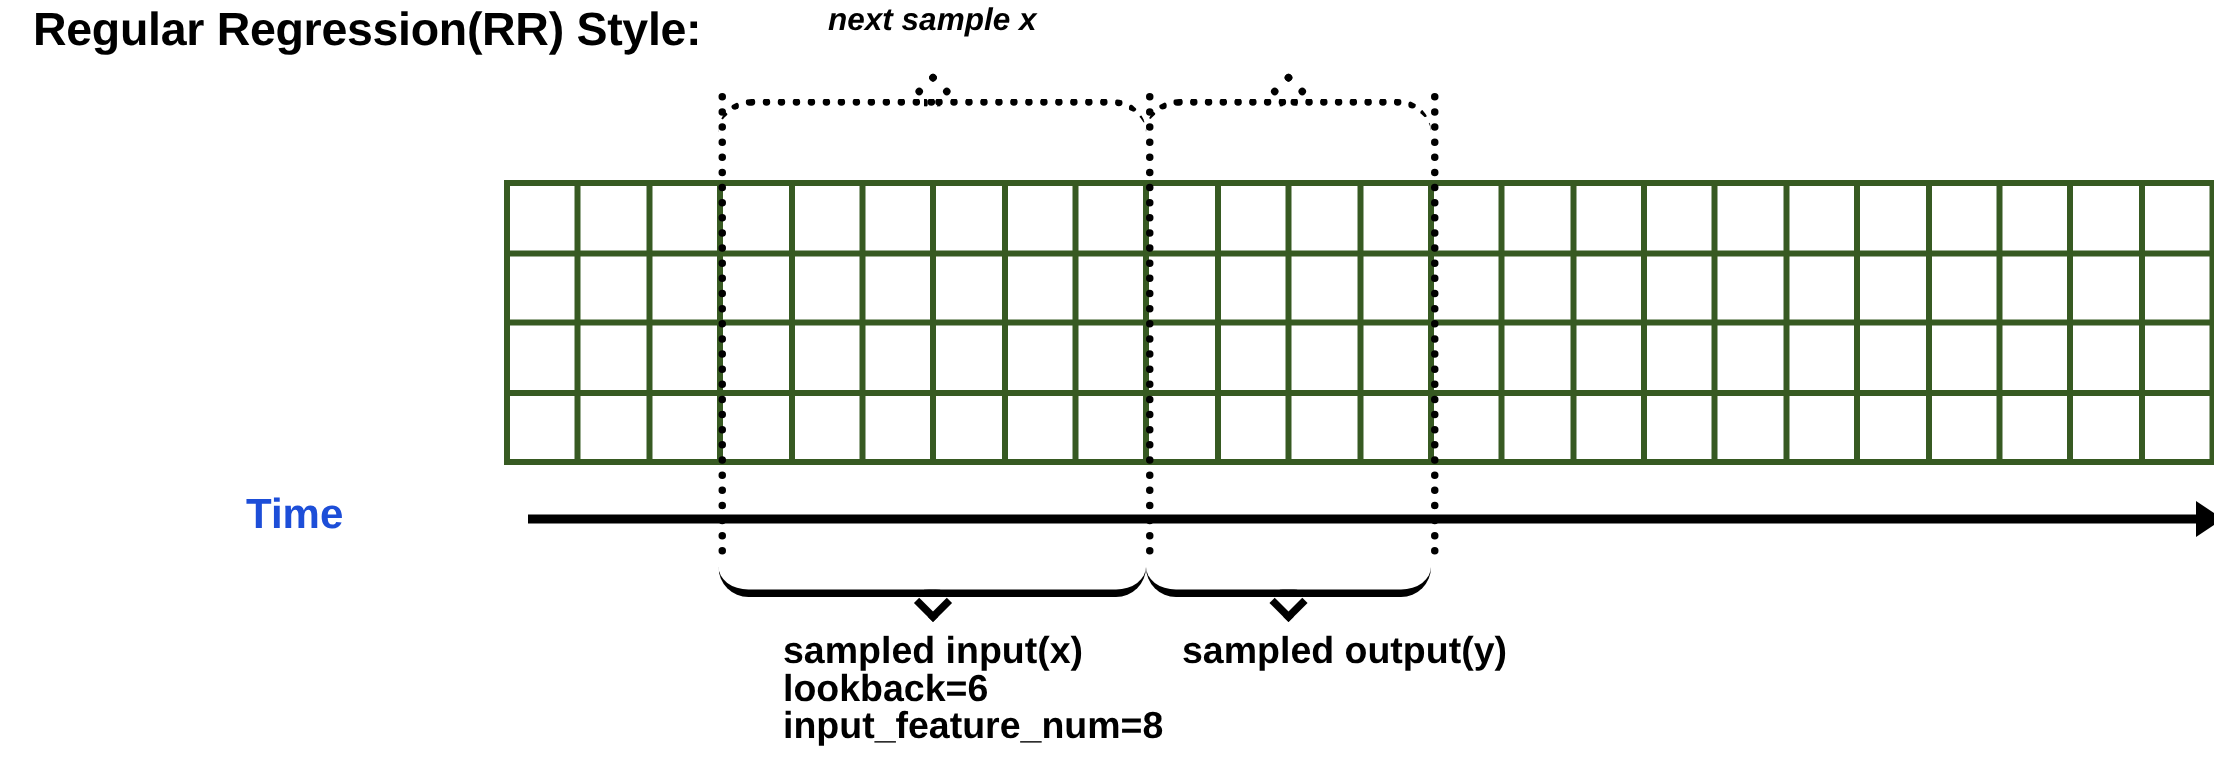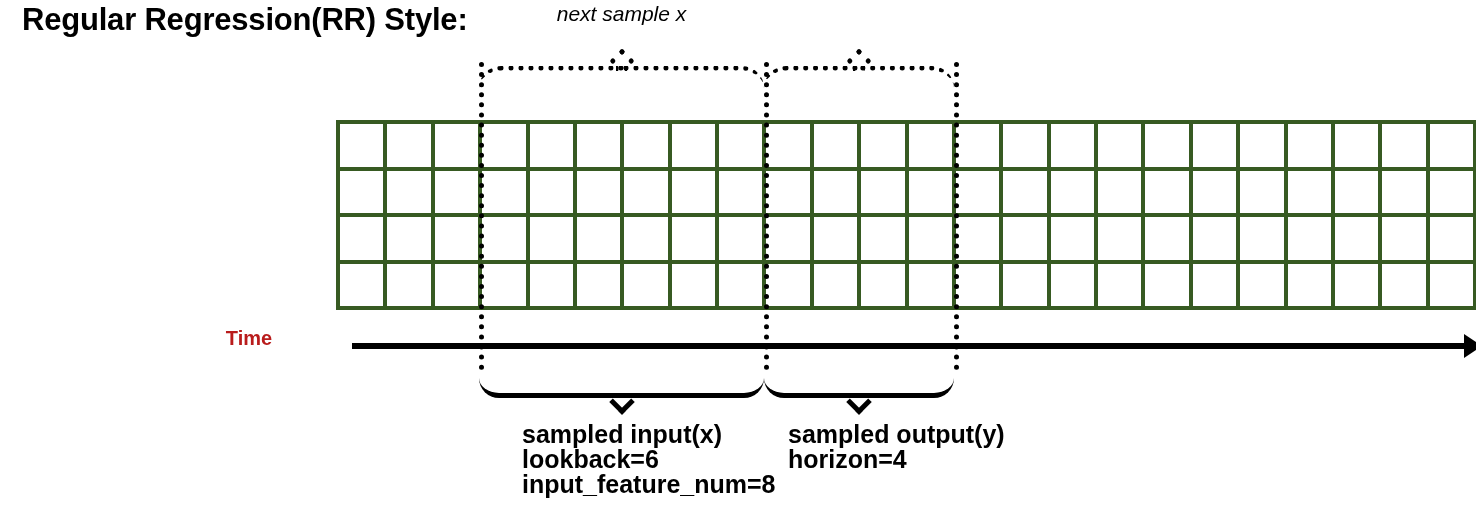--- a/index.html
+++ b/index.html
@@ -73,31 +73,31 @@
     border-left:5px dotted #000;
     border-top:5px dotted #000;
     transform:rotate(45deg);
     box-sizing:border-box;
   }
   #brace-x{left:465px;top:66px;width:285px;}
   #brace-y{left:750px;top:66px;width:190px;}
 
   .top-label{
     position:absolute;
-    font-size:21px;font-style:italic;font-weight:400;color:#000;
+    font-size:21px;font-style:italic;font-weight:700;color:#000;
     white-space:nowrap;text-align:center;
   }
   #lab-next-x{left:465px;top:2px;width:285px;}
   #lab-next-y{left:750px;top:2px;width:190px;}
 
   
   #time-label{
     position:absolute;left:150px;top:327px;width:170px;
-    text-align:center;
-    font-size:20px;font-weight:700;color:#b91c1c;
+    text-align:left;
+    font-size:28px;font-weight:700;color:#1d4ed8;
   }
   #time-axis{
     position:absolute;left:338px;top:343px;
     width:1120px;height:6px;background:#000;
   }
   #time-arrow{
     position:absolute;left:1450px;top:334px;
     width:0;height:0;
     border-top:12px solid transparent;
     border-bottom:12px solid transparent;
@@ -276,16 +276,15 @@
     <div class="tip" style="left:calc(50% - 9px)"></div>
   </div>
 
   <div class="bot-note" id="note-input">
     <div>sampled input(x)</div>
     <div>lookback=6</div>
     <div>input_feature_num=8</div>
   </div>
   <div class="bot-note" id="note-output">
     <div>sampled output(y)</div>
-    <div>horizon=4</div>
   </div>
 
 </div>
 
 </body></html>

